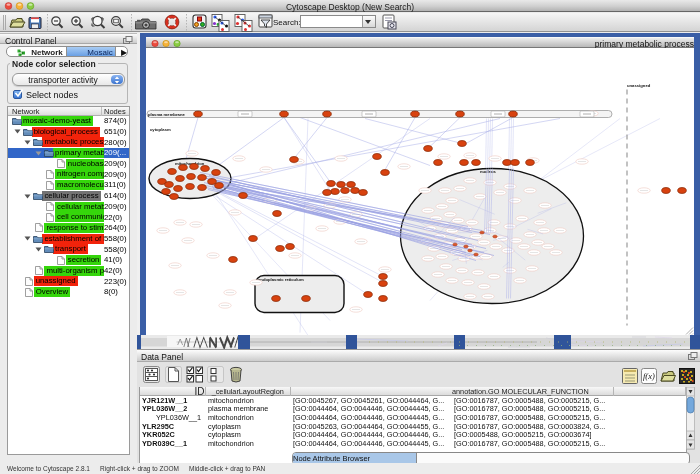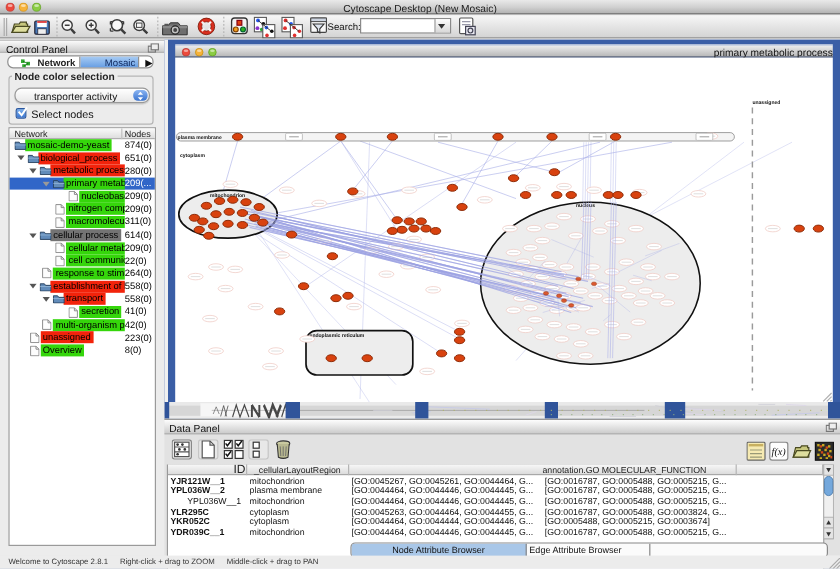--- a/index.html
+++ b/index.html
@@ -7,21 +7,21 @@
 
 <div class="abs" style="left:0;top:0;width:700px;height:12px;background:linear-gradient(#e9e9e9 0%,#d0d0d0 55%,#b2b2b2 100%);border-bottom:1px solid #666">
 <svg class="abs" style="left:4px;top:2px" width="34" height="8">
 <circle cx="4.5" cy="4" r="3.4" fill="#ec4a3c" stroke="#b33" stroke-width=".5"></circle>
 <circle cx="15.5" cy="4" r="3.4" fill="#f6b23a" stroke="#c80" stroke-width=".5"></circle>
 <circle cx="26.5" cy="4" r="3.4" fill="#8bcc44" stroke="#591" stroke-width=".5"></circle>
 <ellipse cx="4.5" cy="2.7" rx="2" ry="1.1" fill="#fff" opacity="0.55"></ellipse>
 <ellipse cx="15.5" cy="2.7" rx="2" ry="1.1" fill="#fff" opacity="0.55"></ellipse>
 <ellipse cx="26.5" cy="2.7" rx="2" ry="1.1" fill="#fff" opacity="0.55"></ellipse>
 </svg>
-<div class="abs" style="left:0;top:1.5px;width:700px;text-align:center;font-size:8.5px;color:#1a1a1a">Cytoscape Desktop (New Mosaic)</div>
+<div class="abs" style="left:0;top:1.5px;width:700px;text-align:center;font-size:8.5px;color:#1a1a1a">Cytoscape Desktop (New Search)</div>
 </div>
 
 <div class="abs" style="left:0;top:13px;width:700px;height:19px;background:linear-gradient(#f6f6f6,#d4d4d4);border-bottom:1px solid #919191"></div>
 <svg class="abs" style="left:0;top:13px" width="700" height="19" fill="none">
 <line x1="3.5" y1="2" x2="3.5" y2="17" stroke="#aaa"></line>
     <line x1="5.5" y1="2" x2="5.5" y2="17" stroke="#aaa"></line>
 <line x1="47.5" y1="1" x2="47.5" y2="18" stroke="#b5b5b5" stroke-dasharray="1.5 1.5"></line>
 <line x1="131.5" y1="1" x2="131.5" y2="18" stroke="#b5b5b5" stroke-dasharray="1.5 1.5"></line>
 <line x1="186.5" y1="1" x2="186.5" y2="18" stroke="#b5b5b5" stroke-dasharray="1.5 1.5"></line>
 <g>
@@ -941,22 +941,21 @@
 <rect x="0.5" y="0" width="8" height="62" fill="#f0f0f0" stroke="#aaa" stroke-width="0.7"></rect>
 <rect x="1" y="10" width="7" height="16" rx="3.5" fill="#74a8dc" stroke="#4878aa" stroke-width="0.7"></rect>
 <rect x="0.5" y="44" width="8" height="9" fill="#e4e4e4" stroke="#aaa" stroke-width="0.7"></rect>
       <path d="M2.5 50 L6.5 50 L4.5 46.5 Z" fill="#333"></path>
 <rect x="0.5" y="53" width="8" height="9" fill="#e4e4e4" stroke="#aaa" stroke-width="0.7"></rect>
       <path d="M2.5 56.5 L6.5 56.5 L4.5 60 Z" fill="#333"></path>
 <rect x="0.5" y="0" width="8" height="9" fill="#e4e4e4" stroke="#aaa" stroke-width="0.7"></rect>
       <path d="M2.5 3 L6.5 3 L4.5 6.5 Z" fill="#333"></path>
 </svg>
 <div class="abs" style="left:155px;top:103.5px;width:398px;height:13px;border:1px solid #888;border-radius:4px;background:#fbfbfb;overflow:hidden">
-<div class="abs" style="left:0;top:0;width:146px;height:13px;background:#a9c7e8;border-right:1px solid #888;text-align:center;font-size:7.5px;line-height:12px;color:#111">Node Attribute Browser</div>
-<div class="abs" style="left:125px;top:0;width:124px;height:13px;border-right:1px solid #888;text-align:center;font-size:7.5px;line-height:12px;color:#111">Edge Attribute Browser</div>
+<div class="abs" style="left:0;top:0;width:124px;height:13px;background:#a9c7e8;border-right:1px solid #888;text-align:left;font-size:7.5px;line-height:12px;color:#111">Node Attribute Browser</div>
 </div>
 </div>
 <div class="abs" style="left:0;top:463px;width:700px;height:11px;background:#ececec">
 <div class="abs" style="left:7px;top:2px;font-size:6.5px;color:#333">Welcome to Cytoscape 2.8.1</div>
 <div class="abs" style="left:100px;top:2px;font-size:6.5px;color:#333">Right-click + drag to ZOOM</div>
 <div class="abs" style="left:189px;top:2px;font-size:6.5px;color:#333">Middle-click + drag to PAN</div>
 <svg class="abs" style="left:691px;top:2px" width="9" height="9">
       <g stroke="#aaa" stroke-width="1">
         <line x1="0" y1="9" x2="9" y2="0"></line>
         <line x1="3" y1="9" x2="9" y2="3"></line>

